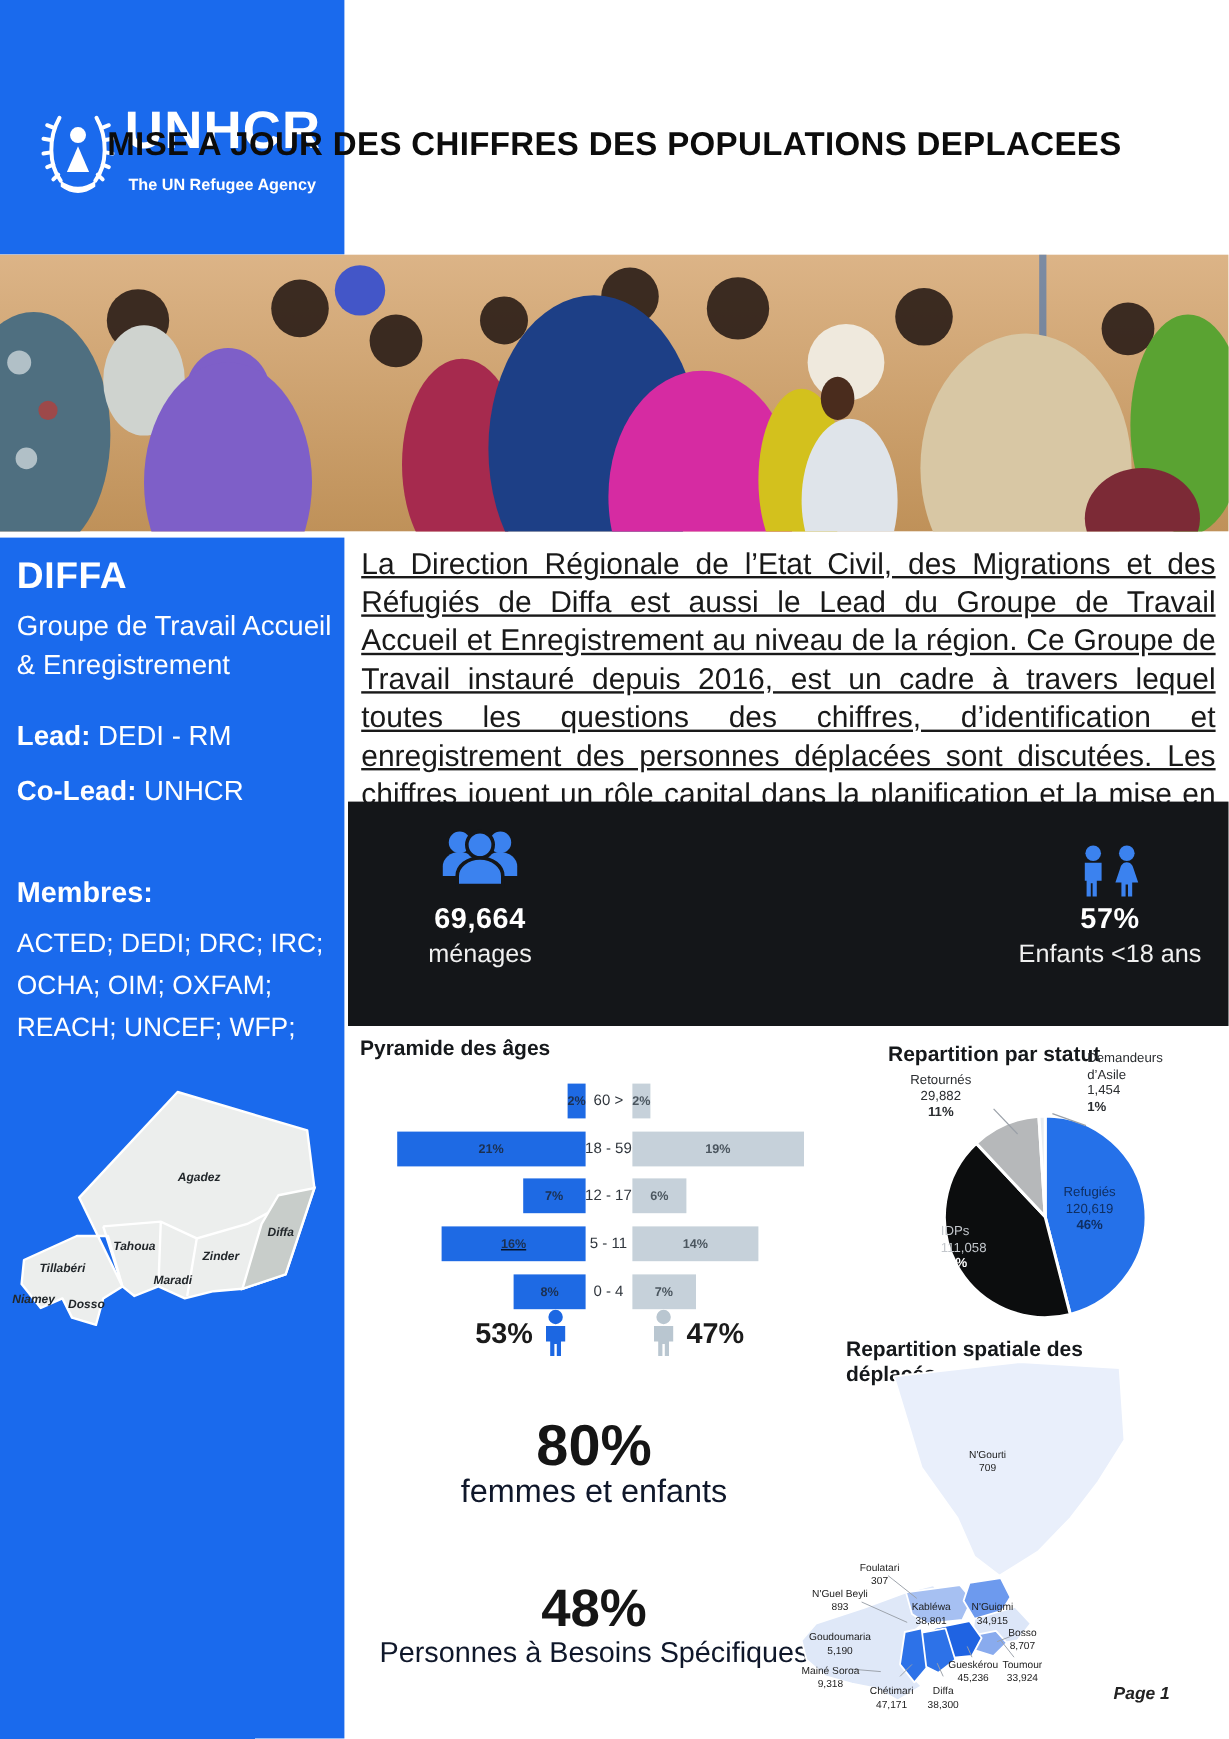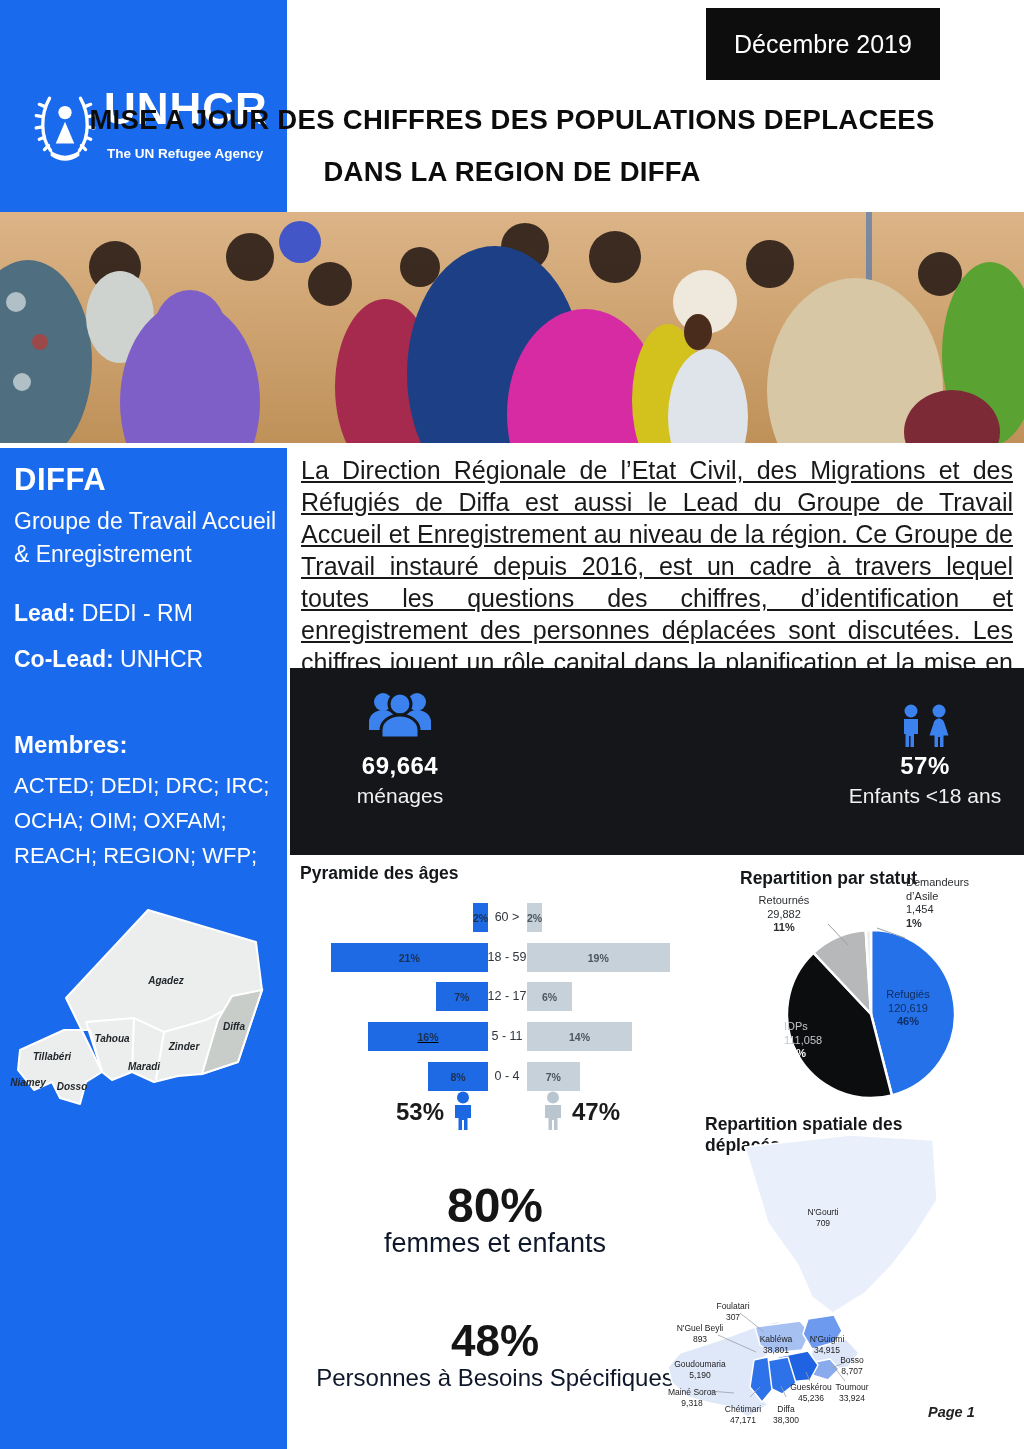--- a/index.html
+++ b/index.html
@@ -83,23 +83,21 @@
         <path d="M50 14 l5 -2 M52 24 l6 -1 M52 34 l6 1 M50 44 l5 2 M46 52 l4 4"></path>
       </g>
       <circle cx="30" cy="20" r="6.5" fill="#fff"></circle>
       <path d="M30 29 L21 50 h18 Z" fill="#fff"></path>
       <path d="M16 57 Q30 67 44 57 L44 62 Q30 72 16 62 Z" fill="#fff"></path>
     </svg>
     <div class="abs logo-acronym">UNHCR</div>
     <div class="abs logo-tagline">The UN Refugee Agency</div>
   </div>
 
-  <div class="abs date-box">Décembre 2019</div>
   <div class="abs title-line" style="top:104px">MISE A JOUR DES CHIFFRES DES POPULATIONS DEPLACEES</div>
-  <div class="abs title-line" style="top:156px">DANS LA REGION DE DIFFA</div>
 
   <svg class="abs" style="left:0;top:212px" width="1024" height="231" viewBox="0 0 1024 231">
     <defs>
       <linearGradient id="wall" x1="0" y1="0" x2="0" y2="1">
         <stop offset="0" stop-color="#dcb487"></stop>
           <stop offset="1" stop-color="#bf9159"></stop>
       </linearGradient>
     </defs>
     <rect width="1024" height="231" fill="url(#wall)"></rect>
     <rect x="866" y="0" width="6" height="150" fill="#3a6fb5" opacity="0.6"></rect>
@@ -136,21 +134,21 @@
 
   <div class="abs sidebar">
     <div class="abs sb-region">DIFFA</div>
     <div class="abs sb-line" style="top:60px">Groupe de Travail Accueil</div>
     <div class="abs sb-line" style="top:93px">&amp; Enregistrement</div>
     <div class="abs sb-line" style="top:152px"><span class="sb-bold">Lead:</span><span> DEDI - RM</span></div>
     <div class="abs sb-line" style="top:198px"><span class="sb-bold">Co-Lead:</span><span> UNHCR</span></div>
     <div class="abs sb-members-label">Membres:</div>
     <div class="abs sb-member" style="top:325px">ACTED; DEDI; DRC; IRC;</div>
     <div class="abs sb-member" style="top:360px">OCHA; OIM; OXFAM;</div>
-    <div class="abs sb-member" style="top:395px">REACH; REGION; WFP;</div>
+    <div class="abs sb-member" style="top:395px">REACH; UNCEF; WFP;</div>
 
     <svg class="abs" style="left:6px;top:452px" width="275" height="255" viewBox="0 0 275 255">
       <path d="M60,98 L142,10 L250,42 L256,90 L232,162 L196,174 L172,176 L148,182 L126,172
                L106,180 L96,172 L84,130 L58,130 L14,150 L12,170 L28,190 L46,182 L54,198
                L74,204 L80,182 L96,172 Z" fill="#eceeed" stroke="#fff" stroke-width="2" stroke-linejoin="round"></path>
       <path d="M80,122 L128,118 L158,132 L200,120 L256,90" fill="none" stroke="#fff" stroke-width="2"></path>
       <path d="M80,122 L96,172 M128,118 L126,172 M158,132 L150,180" fill="none" stroke="#fff" stroke-width="2"></path>
       <path d="M226,96 L256,90 L232,162 L196,174 L212,120 Z" fill="#c8cdca" stroke="#fff" stroke-width="2"></path>
       <g font-size="10" font-style="italic" font-weight="700" fill="#22272b" text-anchor="middle">
         <text x="160" y="84">Agadez</text>

